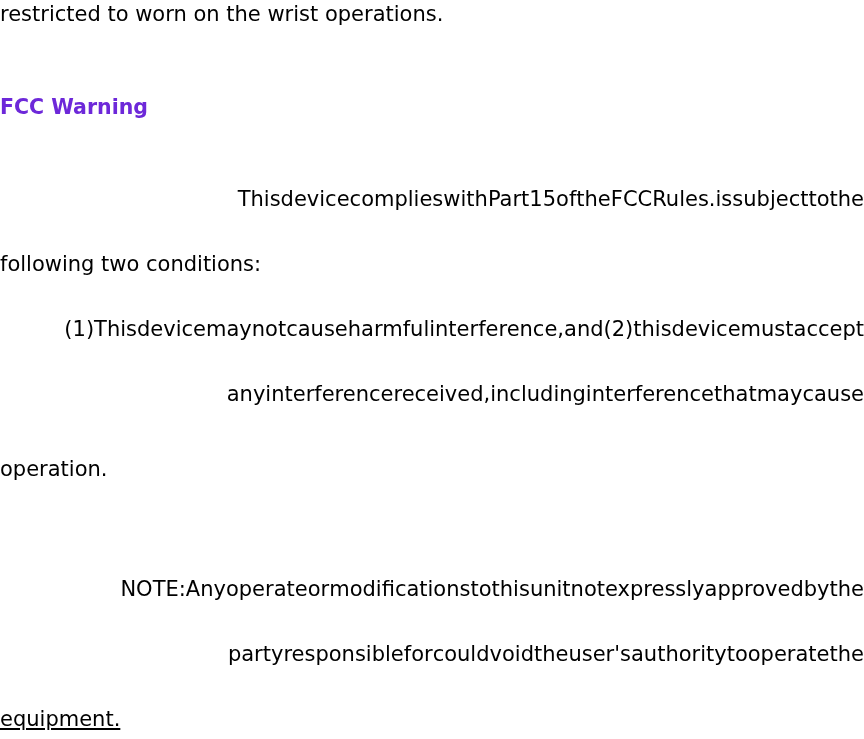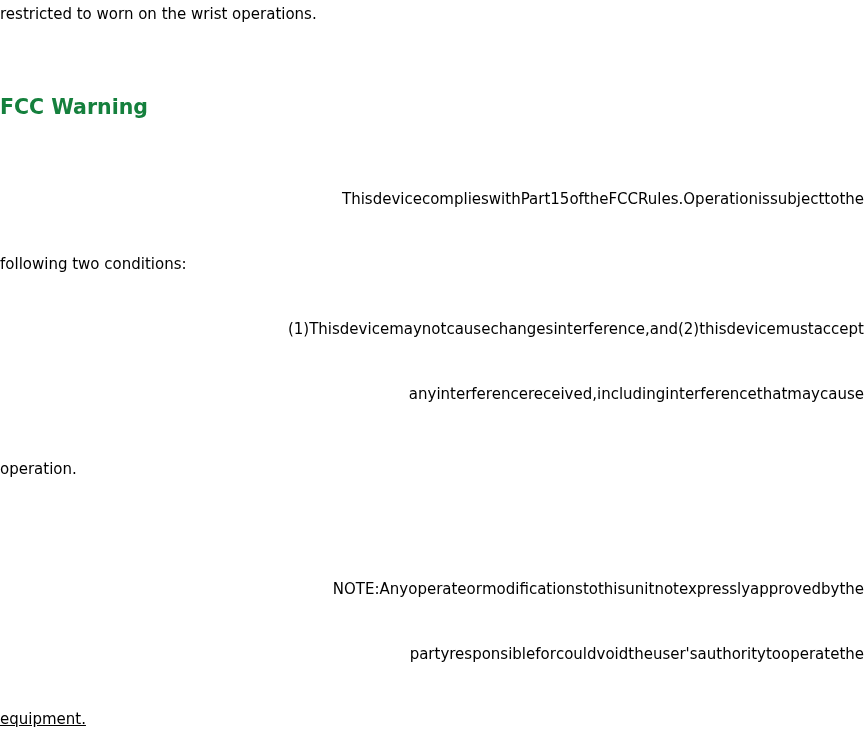--- a/index.html
+++ b/index.html
@@ -22,21 +22,21 @@
     width: 864px;
     height: 739px;
     background: #ffffff;
   }
 
   
   .line {
     position: absolute;
     left: 0;
     width: 864px;
-    font-size: 15px;
+    font-size: 21px;
     line-height: 26px;
     color: #000000;
     white-space: nowrap;
     letter-spacing: 0;
   }
 
   
   .line.justify {
     display: flex;
     flex-direction: row;
@@ -54,21 +54,21 @@
     display: block;
     text-align: left;
   }
 
   .heading {
     position: absolute;
     left: 0;
     font-size: 20.5px;
     line-height: 26px;
     font-weight: bold;
-    color: #15803d;
+    color: #6d28d9;
     white-space: nowrap;
   }
 
   
   .l-restricted   { top: 1px;   }
   .l-heading      { top: 94px;  }
   .l-this-device  { top: 186px; }
   .l-following    { top: 251px; }
   .l-cond1        { top: 316px; }
   .l-any-interf   { top: 381px; }
@@ -90,37 +90,36 @@
     <span class="w">This</span>
     <span class="w">device</span>
     <span class="w">complies</span>
     <span class="w">with</span>
     <span class="w">Part</span>
     <span class="w">15</span>
     <span class="w">of</span>
     <span class="w">the</span>
     <span class="w">FCC</span>
     <span class="w">Rules.</span>
-    <span class="w">Operation</span>
     <span class="w">is</span>
     <span class="w">subject</span>
     <span class="w">to</span>
     <span class="w">the</span>
   </div>
 
   <div class="line flush l-following">following two conditions:</div>
 
   <div class="line justify l-cond1">
     <span class="w">(1)</span>
     <span class="w">This</span>
     <span class="w">device</span>
     <span class="w">may</span>
     <span class="w">not</span>
     <span class="w">cause</span>
-    <span class="w">changes</span>
+    <span class="w">harmful</span>
     <span class="w">interference,</span>
     <span class="w">and</span>
     <span class="w">(2)</span>
     <span class="w">this</span>
     <span class="w">device</span>
     <span class="w">must</span>
     <span class="w">accept</span>
   </div>
 
   <div class="line justify l-any-interf">

